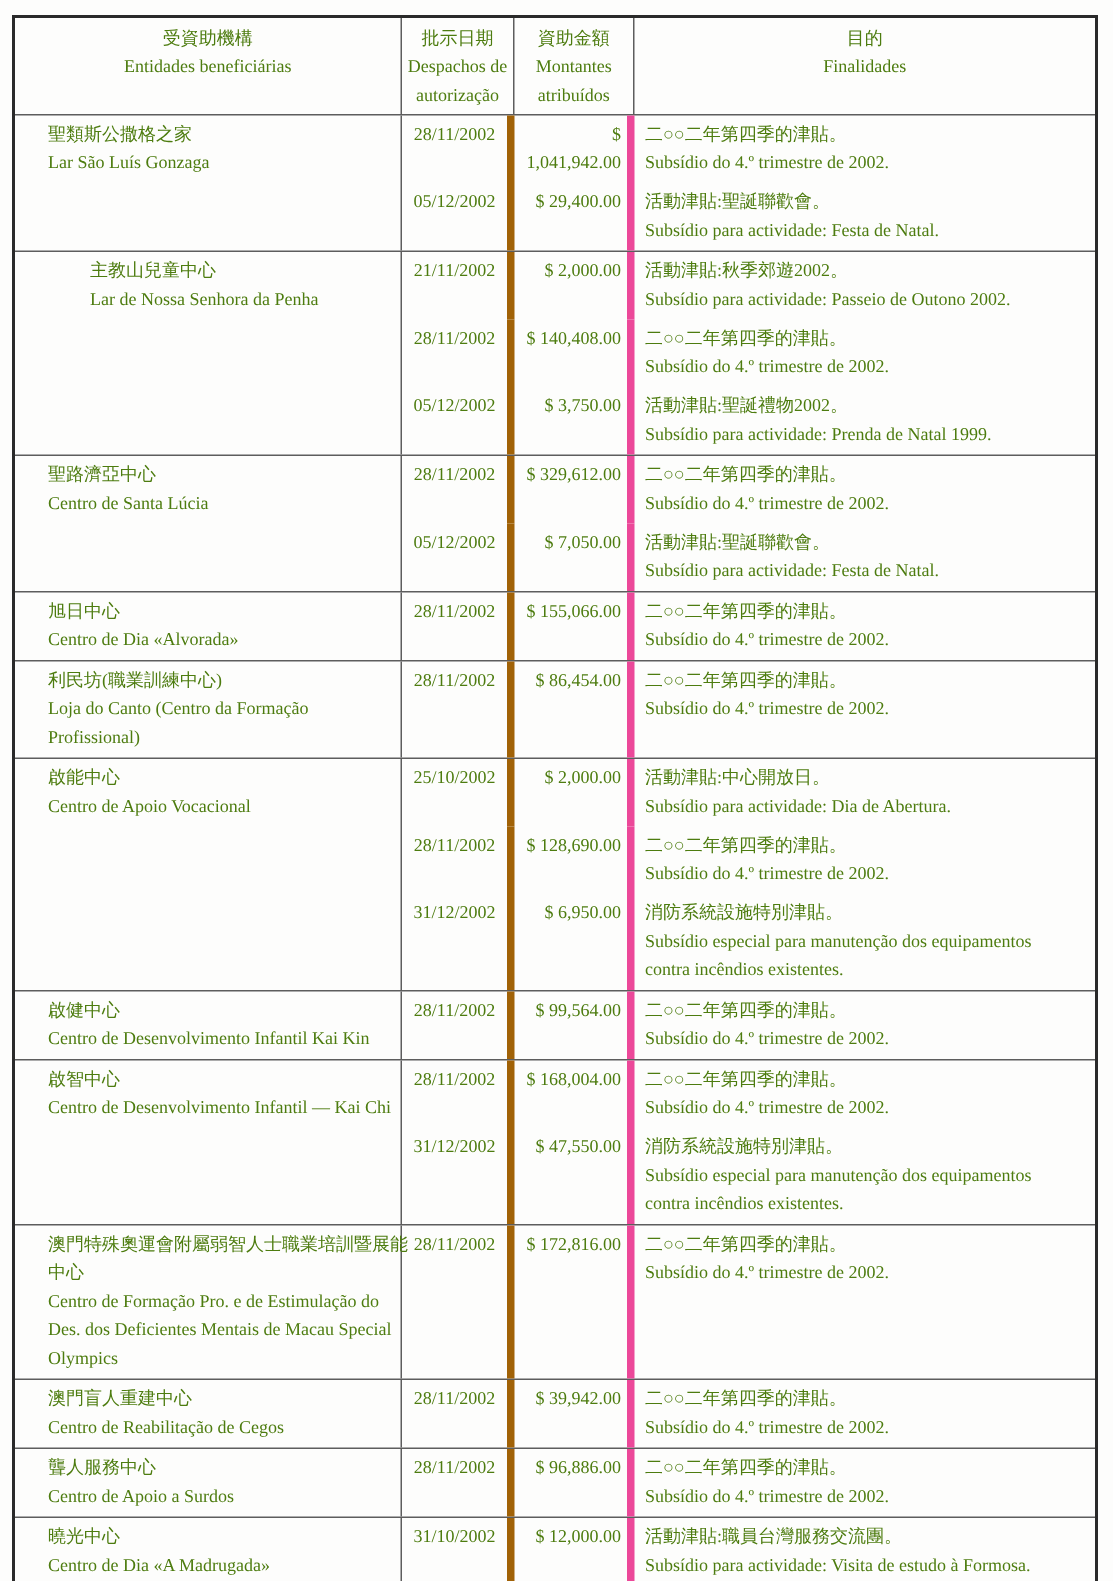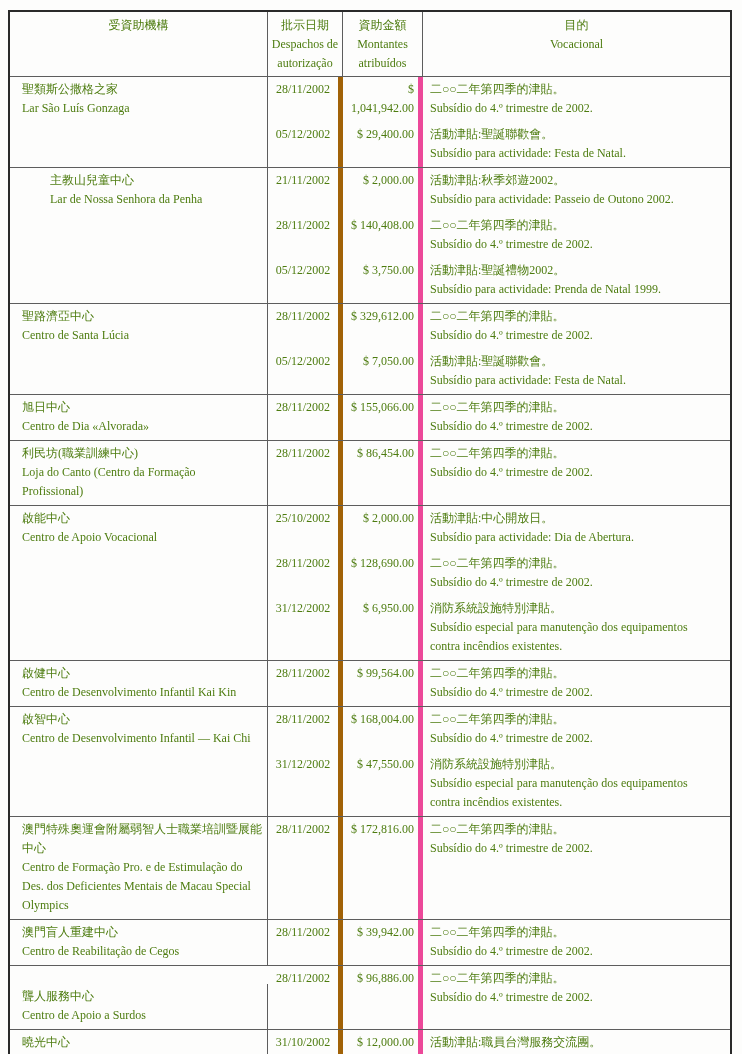--- a/index.html
+++ b/index.html
@@ -15,48 +15,49 @@
   .thead,.trow{
     display:grid;
     grid-template-columns:258px 75px 80px 1fr;
   }
   .hcell{
     text-align:center;padding:4px 2px 3px 2px;border-right:1px solid #5d5d5d;
   }
   .hcell:last-child{border-right:none;}
   .trow{border-top:1px solid #5d5d5d;}
   .cell{padding:3px 3px 4px 3px;box-sizing:border-box;}
-  .c-entity{grid-column:1;border-right:1px solid #5d5d5d;padding-left:12px;padding-right:2px;}
+  .c-entity{grid-column:1;border-right:1px solid #5d5d5d;padding-left:22px;padding-right:2px;}
   .c-date{grid-column:2;border-right:5px solid #a16207;text-align:center;padding-left:1px;padding-right:1px;}
   .c-amount{grid-column:3;border-right:5px solid #ec4899;text-align:right;padding-right:4px;padding-left:1px;}
   .c-purpose{grid-column:4;padding-left:7px;padding-right:13px;}
   .line{white-space:nowrap;}
 </style>
 </head>
 <body>
 
 <div class="page">
   <div class="gtable">
     <div class="thead">
         <div class="hcell">
           <div class="line">受資助機構</div>
+          <div class="line">Entidades beneficiárias</div>
         </div>
         <div class="hcell">
           <div class="line">批示日期</div>
           <div class="line">Despachos de</div>
           <div class="line">autorização</div>
         </div>
         <div class="hcell">
           <div class="line">資助金額</div>
           <div class="line">Montantes</div>
           <div class="line">atribuídos</div>
         </div>
         <div class="hcell">
           <div class="line">目的</div>
-          <div class="line">Vocacional</div>
+          <div class="line">Finalidades</div>
         </div>
       </div>
     <div class="tbody">
         <div class="trow">
           <div class="cell c-entity" style="grid-row: 1 / span 2;">
             <div class="line">聖類斯公撒格之家</div>
             <div class="line">Lar São Luís Gonzaga</div>
           </div>
           <div class="cell c-date">28/11/2002</div>
           <div class="cell c-amount">$ 1,041,942.00</div>
@@ -215,21 +216,21 @@
             <div class="line">Centro de Reabilitação de Cegos</div>
           </div>
           <div class="cell c-date">28/11/2002</div>
           <div class="cell c-amount">$ 39,942.00</div>
           <div class="cell c-purpose">
             <div class="line">二○○二年第四季的津貼。</div>
             <div class="line">Subsídio do 4.º trimestre de 2002.</div>
           </div>
         </div>
         <div class="trow">
-          <div class="cell c-entity" style="grid-row: 1 / span 1; margin-top: 18px;">
+          <div class="cell c-entity" style="grid-row: 1 / span 1;">
             <div class="line">聾人服務中心</div>
             <div class="line">Centro de Apoio a Surdos</div>
           </div>
           <div class="cell c-date">28/11/2002</div>
           <div class="cell c-amount">$ 96,886.00</div>
           <div class="cell c-purpose">
             <div class="line">二○○二年第四季的津貼。</div>
             <div class="line">Subsídio do 4.º trimestre de 2002.</div>
           </div>
         </div>

